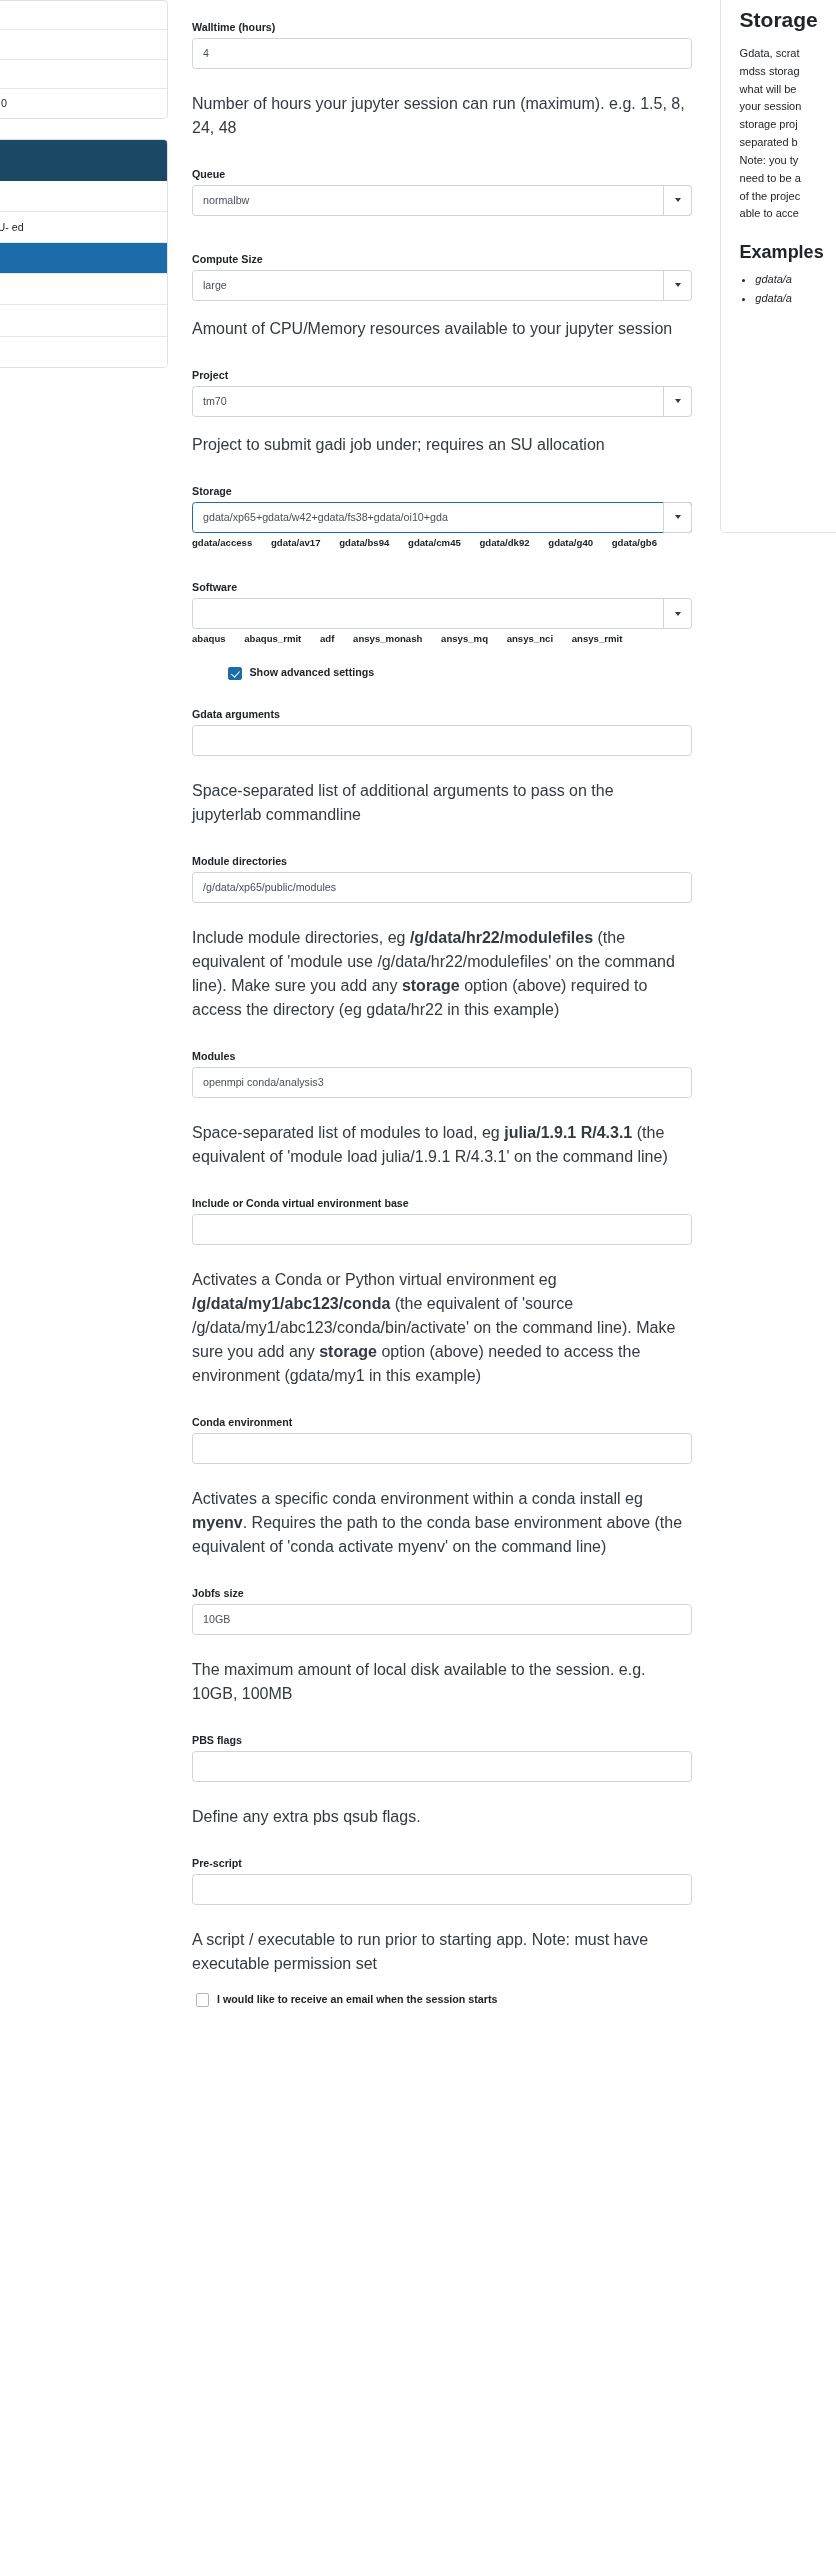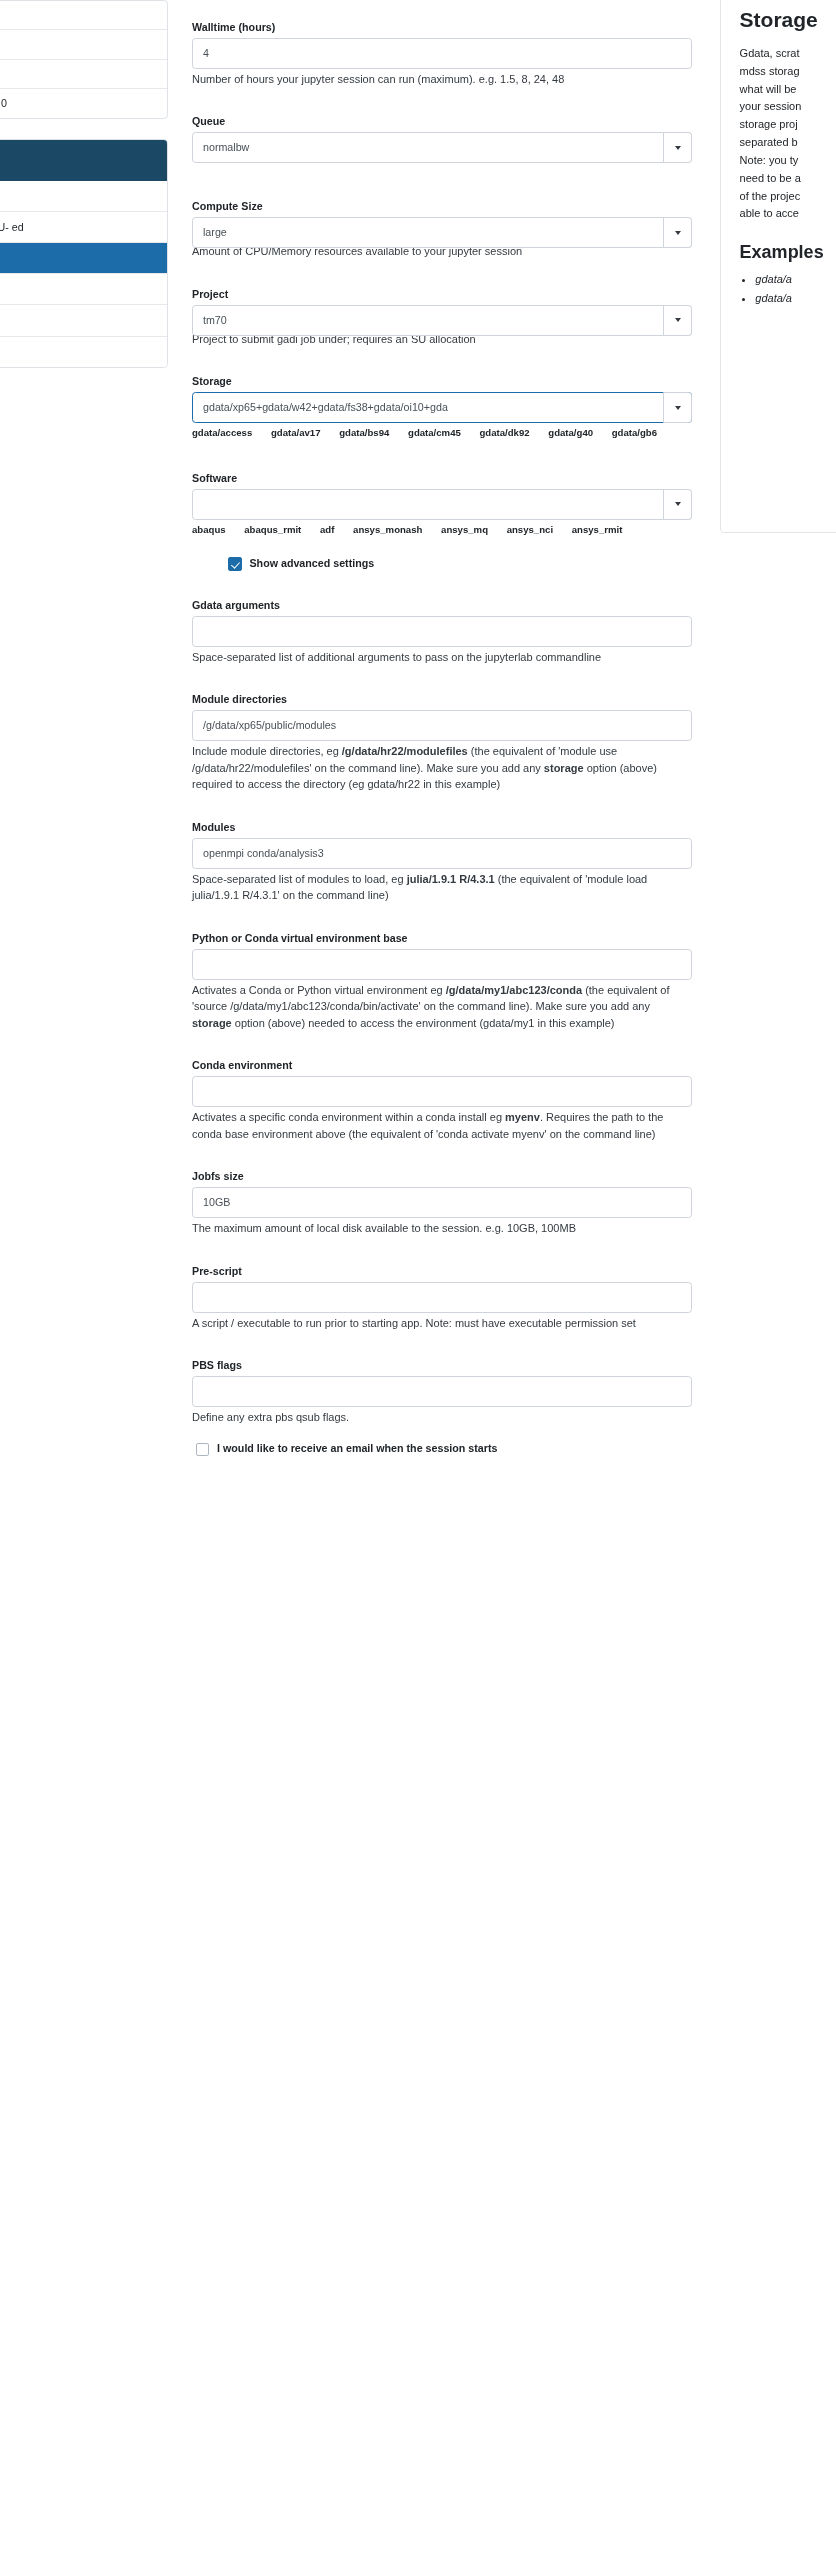--- a/index.html
+++ b/index.html
@@ -134,24 +134,24 @@
     width: 0; height: 0;
     border-left: 3.6px solid transparent;
     border-right: 3.6px solid transparent;
     border-top: 4.3px solid #343a40;
   }
   .select-wrap.focused .input {
     border: 1.4px solid #1b6ca8;
     line-height: 28px;
   }
   .helptext {
-    font-size: 11px;
+    font-size: 16px;
     line-height: 1.5;
     color: #343a40;
-    margin-top: 2px;
+    margin-top: 23px;
     margin-bottom: 13px;
     max-width: 500px;
   }
   .helptext b { font-weight: bold; }
   .tags {
     margin-top: 5px;
     margin-bottom: 11.4px;
     max-width: 500px;
     line-height: 2.1;
   }
@@ -373,21 +373,21 @@
 
   <div class="field">
     <div class="label">Modules</div>
     <div class="input">openmpi conda/analysis3</div>
     <div class="helptext">
       <span>Space-separated list of modules to load, eg </span><b>julia/1.9.1 R/4.3.1</b><span> (the equivalent of 'module load julia/1.9.1 R/4.3.1' on the command line)</span>
     </div>
   </div>
 
   <div class="field">
-    <div class="label">Python or Conda virtual environment base</div>
+    <div class="label">Include or Conda virtual environment base</div>
     <div class="input empty"></div>
     <div class="helptext">
       <span>Activates a Conda or Python virtual environment eg </span><b>/g/data/my1/abc123/conda</b><span> (the equivalent of 'source /g/data/my1/abc123/conda/bin/activate' on the command line). Make sure you add any </span><b>storage</b><span> option (above) needed to access the environment (gdata/my1 in this example)</span>
     </div>
   </div>
 
   <div class="field">
     <div class="label">Conda environment</div>
     <div class="input empty"></div>
     <div class="helptext">
@@ -396,29 +396,29 @@
   </div>
 
 
   <div class="field">
     <div class="label">Jobfs size</div>
     <div class="input">10GB</div>
     <div class="helptext">The maximum amount of local disk available to the session. e.g. 10GB, 100MB</div>
   </div>
 
   <div class="field">
+    <div class="label">PBS flags</div>
+    <div class="input empty"></div>
+    <div class="helptext">Define any extra pbs qsub flags.</div>
+  </div>
+
+  <div class="field">
     <div class="label">Pre-script</div>
     <div class="input empty"></div>
     <div class="helptext">A script / executable to run prior to starting app. Note: must have executable permission set</div>
-  </div>
-
-  <div class="field">
-    <div class="label">PBS flags</div>
-    <div class="input empty"></div>
-    <div class="helptext">Define any extra pbs qsub flags.</div>
   </div>
 
   <div class="checkrow" style="padding-left:3.6px">
     <span class="cbox unchecked"></span>
     <span class="checklabel" style="font-weight:bold;max-width:443px">I would like to receive an email when the session starts</span>
   </div>
 
 </div>
 
 <div class="right-col">

